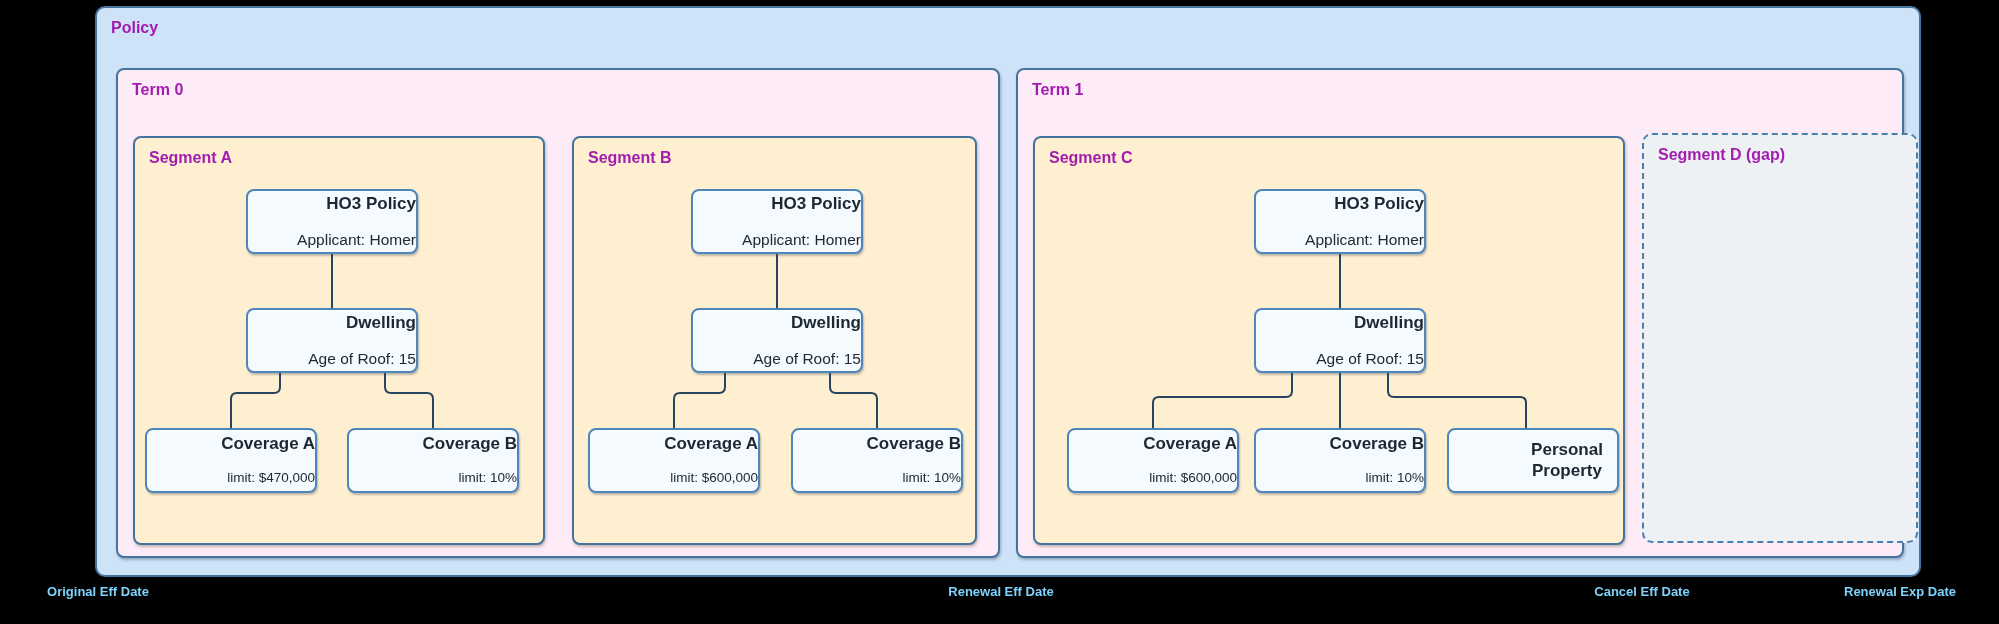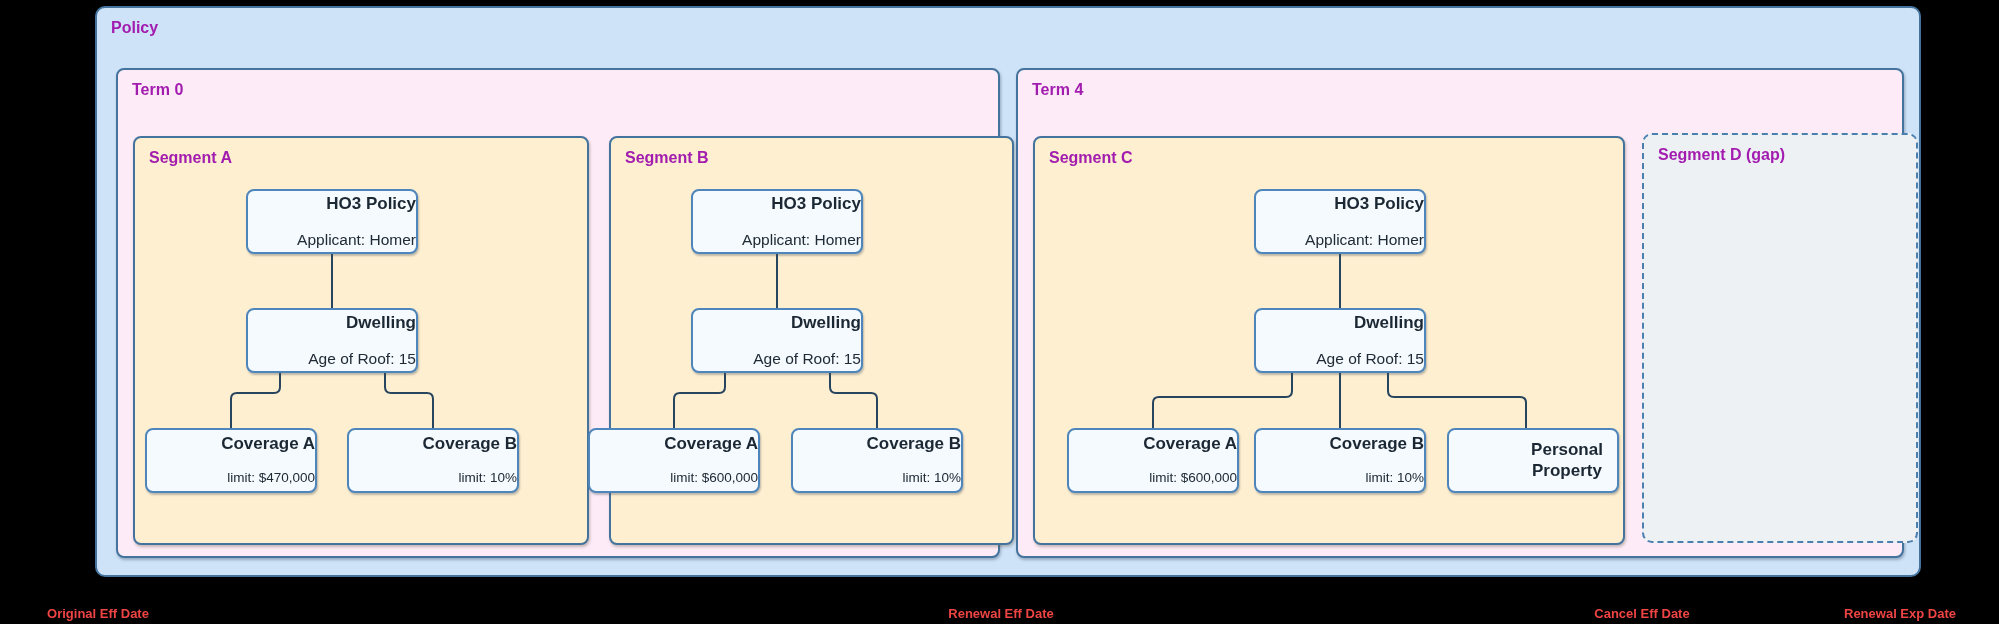--- a/index.html
+++ b/index.html
@@ -20,22 +20,22 @@
     background:#fdecf7;border:2px solid #44739e;border-radius:8px;
     box-shadow:1px 2px 3px rgba(40,60,90,0.35);
   }
   .term-0{left:116px;width:884px;}
   .term-1{left:1016px;width:888px;}
   .segment-box{
     top:136px;height:409px;
     background:#feefd0;border:2px solid #44739e;border-radius:8px;
     box-shadow:1px 2px 3px rgba(90,80,60,0.35);
   }
-  .segment-a{left:133px;width:456px;}
-  .segment-b{left:609px;width:405px;}
+  .segment-a{left:133px;width:412px;}
+  .segment-b{left:572px;width:405px;}
   .segment-c{left:1033px;width:592px;}
   .segment-gap{
     left:1642px;top:133px;width:276px;height:410px;
     background:#edf1f4;border:2.5px dashed #4a7fae;border-radius:10px;
     box-shadow:none;
   }
   .box-label{
     position:absolute;left:14px;top:11px;
     font-size:16px;font-weight:bold;color:#a21caf;white-space:nowrap;
   }
@@ -49,37 +49,37 @@
   }
   .node-title{font-size:17px;font-weight:bold;color:#1b2733;line-height:1.2;}
   .node-sub{font-size:15.5px;color:#212b36;line-height:1.25;margin-top:15px;}
   .node-sub.small{font-size:13.5px;}
   .node-title.wrap{max-width:100px;}
   
   svg.connectors{position:absolute;left:0;top:0;pointer-events:none;}
   svg.connectors path{stroke:#27455e;stroke-width:2;fill:none;}
   
   .tl-label{
-    position:absolute;top:606px;transform:translateX(-50%);
-    font-size:13px;font-weight:bold;color:#ef4444;white-space:nowrap;
+    position:absolute;top:584px;transform:translateX(-50%);
+    font-size:13px;font-weight:bold;color:#7dd3fc;white-space:nowrap;
   }
 </style>
 </head>
 <body>
 
 <div class="abs policy-box">
   <div class="box-label">Policy</div>
 </div>
 
 <div class="abs term-box term-0">
   <div class="box-label">Term 0</div>
 </div>
 
 <div class="abs term-box term-1">
-  <div class="box-label">Term 4</div>
+  <div class="box-label">Term 1</div>
 </div>
 
 <div class="abs segment-box segment-a">
   <div class="box-label">Segment A</div>
 </div>
 
 <div class="abs segment-box segment-b">
   <div class="box-label">Segment B</div>
 </div>
 

